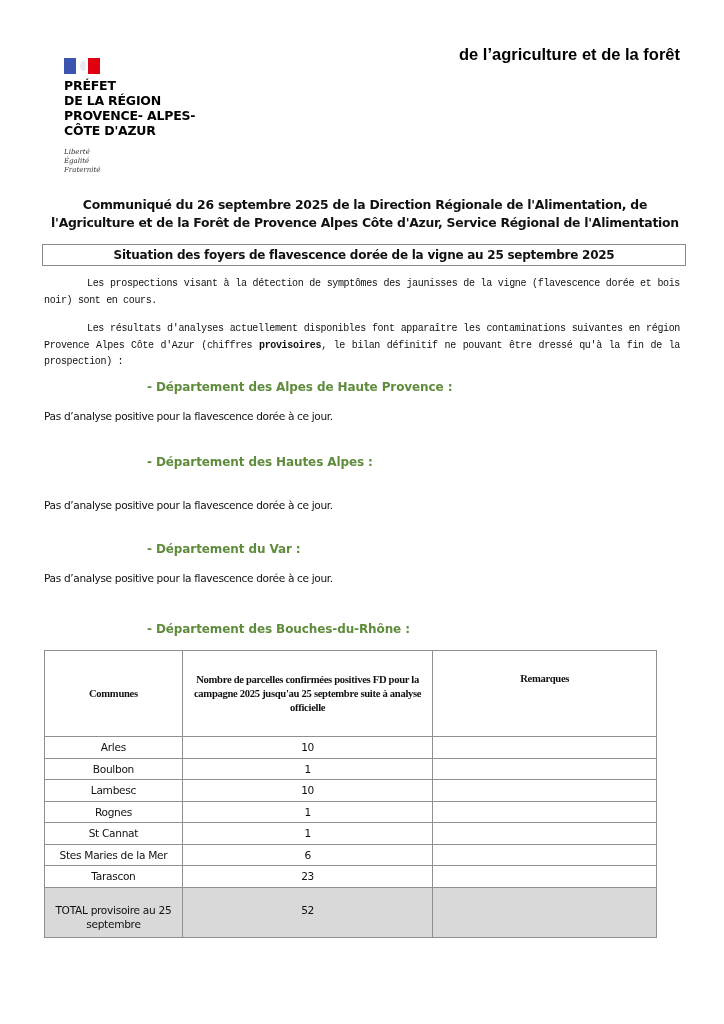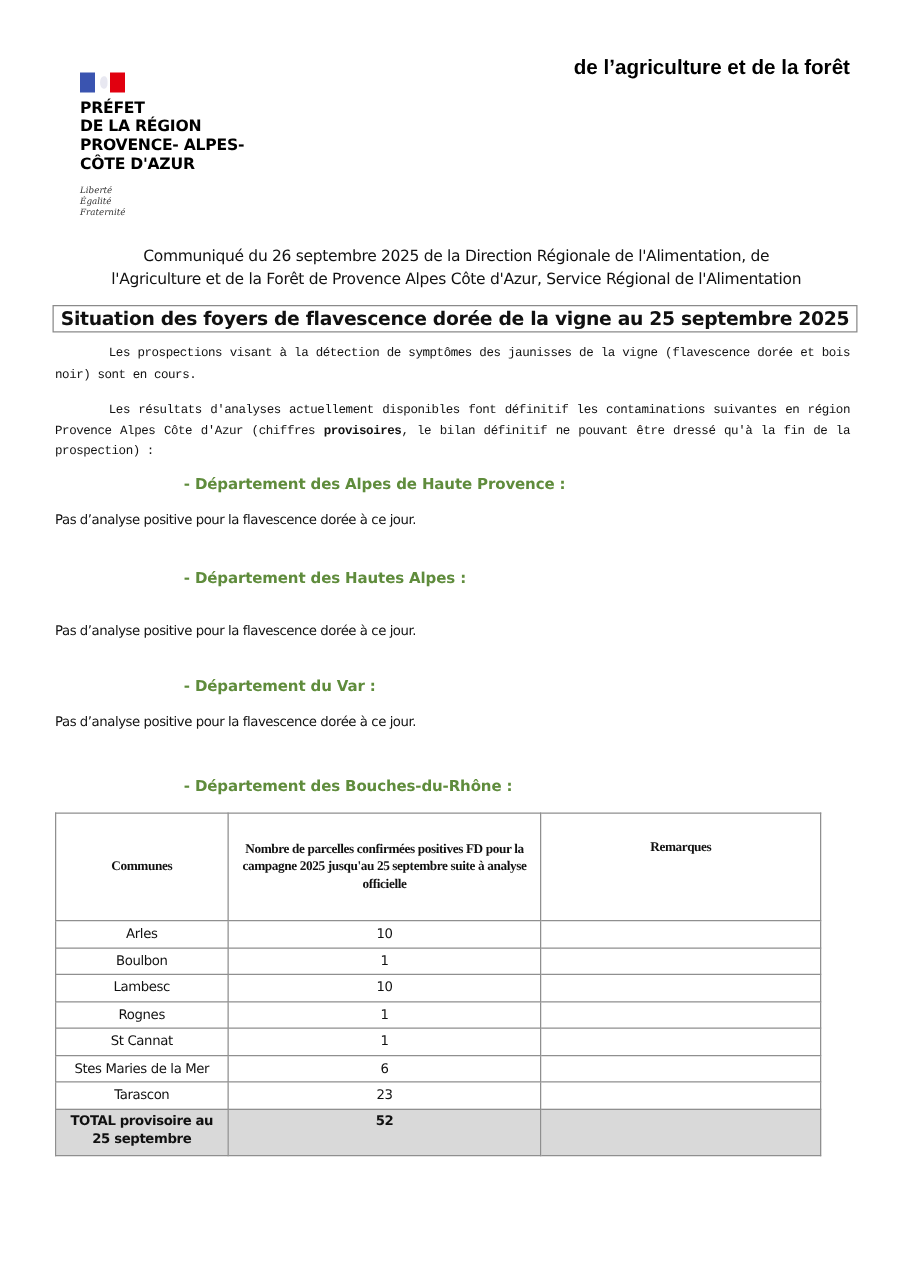--- a/index.html
+++ b/index.html
@@ -76,39 +76,39 @@
     }
 
     
     .communique {
       position: absolute;
       left: 40px;
       top: 196px;
       width: 650px;
       text-align: center;
       font-family: "DejaVu Sans", sans-serif;
-      font-weight: normal;
+      font-weight: bold;
       font-size: 12.4px;
       line-height: 18px;
       letter-spacing: -0.25px;
       color: #111;
     }
 
     
     .situation {
       position: absolute;
       left: 42px;
       top: 244px;
       width: 642px;
       height: 20px;
       border: 1px solid #8a8a8a;
       text-align: center;
       font-family: "DejaVu Sans", sans-serif;
       font-weight: bold;
-      font-size: 15px;
+      font-size: 12px;
       line-height: 20px;
       letter-spacing: -0.25px;
       color: #111;
       box-sizing: content-box;
     }
 
     
     .para {
       position: absolute;
       left: 44px;
@@ -164,25 +164,25 @@
       line-height: 14px;
       font-family: Liberation Serif, serif;
     }
     table.results th.col-rem { vertical-align: top; padding-top: 21px; }
     table.results td { height: 20.5px; line-height: 16px; }
     table.results col.c1 { width: 138px; }
     table.results col.c2 { width: 251px; }
     table.results col.c3 { width: 224px; }
     table.results tr.total td {
       background: #d9d9d9;
-      font-weight: bold;
+      font-weight: normal;
       height: 34px;
       line-height: 14px;
       vertical-align: top;
-      padding-top: 2px;
+      padding-top: 15px;
     }
   </style>
 </head>
 <body>
 
 <div class="page">
 
   <div class="logo">
     <div class="flag">
       <div class="blue"></div>
@@ -211,21 +211,21 @@
     <div>l'Agriculture et de la Forêt de Provence Alpes Côte d'Azur, Service Régional de l'Alimentation</div>
   </div>
 
   <div class="situation">Situation des foyers de flavescence dorée de la vigne au 25 septembre 2025</div>
 
   <div class="para" style="top:276px;">
     <span class="indent"></span><span>Les prospections visant à la détection de symptômes des jaunisses de la vigne (flavescence dorée et bois noir) sont en cours.</span>
   </div>
 
   <div class="para" style="top:321px;">
-    <span class="indent"></span><span>Les résultats d'analyses actuellement disponibles font définitif les contaminations suivantes en région Provence Alpes Côte d'Azur (chiffres </span><b>provisoires</b><span>, le bilan définitif ne pouvant être dressé qu'à la fin de la prospection) :</span>
+    <span class="indent"></span><span>Les résultats d'analyses actuellement disponibles font apparaître les contaminations suivantes en région Provence Alpes Côte d'Azur (chiffres </span><b>provisoires</b><span>, le bilan définitif ne pouvant être dressé qu'à la fin de la prospection) :</span>
   </div>
 
   <div class="dept" style="top:380px;">- Département des Alpes de Haute Provence :</div>
   <div class="note" style="top:410px;">Pas d’analyse positive pour la flavescence dorée à ce jour.</div>
 
   <div class="dept" style="top:455px;">- Département des Hautes Alpes :</div>
   <div class="note" style="top:499px;">Pas d’analyse positive pour la flavescence dorée à ce jour.</div>
 
   <div class="dept" style="top:542px;">- Département du Var :</div>
   <div class="note" style="top:572px;">Pas d’analyse positive pour la flavescence dorée à ce jour.</div>

